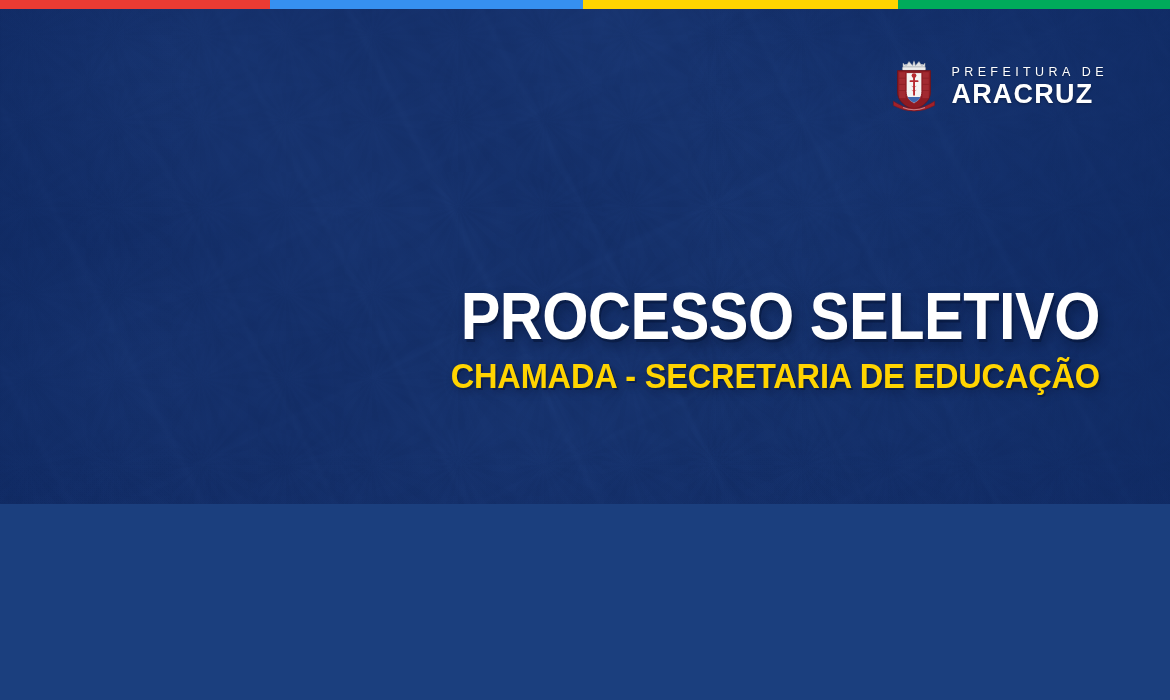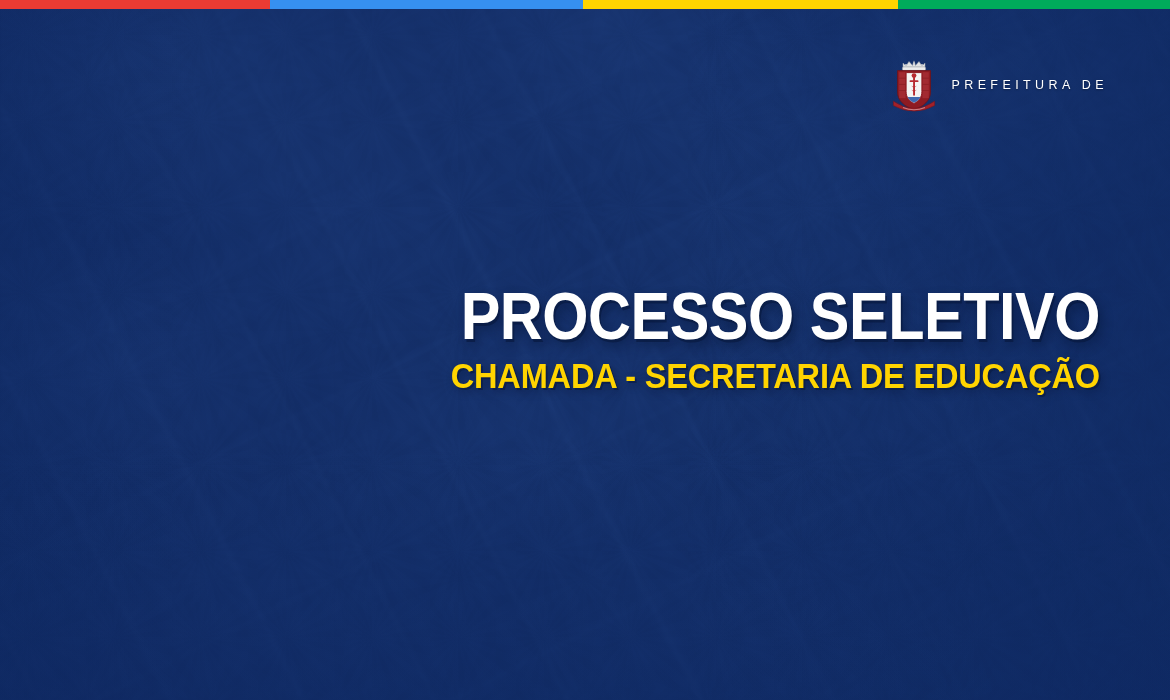--- a/index.html
+++ b/index.html
@@ -8,21 +8,21 @@
   html, body {
     width:1170px; height:700px;
     overflow:hidden;
     background:#1b3f7e;
     font-family:"Liberation Sans", sans-serif;
   }
 
   #banner {
     position:relative;
     width:1170px;
-    height:700px;
+    height:504px;
     overflow:hidden;
     background:#4d7c0f;
   }
 
   
   #top-stripe {
     position:absolute;
     top:0; left:0;
     width:1170px;
     height:9px;
@@ -292,20 +292,21 @@
       </g>
 
       <path d="M17.6 39.0 H30.4 C29.1 41.9 26.8 43.7 24 44.8 C21.2 43.7 18.9 41.9 17.6 39.0 Z" fill="#2E5AA8" opacity="0.9"></path>
 
       <path d="M3.4 43.2 Q24 57.6 44.6 43.2 L44.6 47.6 Q24 58.6 3.4 47.6 Z" fill="#A32028" stroke="#7B161C" stroke-width="0.6"></path>
       <path d="M13 49.4 Q24 54.0 35 49.4" stroke="#D8A0A4" stroke-width="1.1" fill="none" opacity="0.75"></path>
     </svg>
 
     <div id="logo-wordmark">
       <span id="logo-prefeitura" style="color: rgb(255, 255, 255);">PREFEITURA DE</span>
+      <span id="logo-aracruz" style="color: rgb(255, 255, 255);">ARACRUZ</span>
     </div>
   </div>
 
   <div id="headline-block">
     <span id="headline-main" style="color: rgb(255, 255, 255);">PROCESSO SELETIVO</span>
     <span id="headline-sub" style="color: rgb(255, 212, 0);">CHAMADA - SECRETARIA DE EDUCAÇÃO</span>
   </div>
 
 </div>
 

